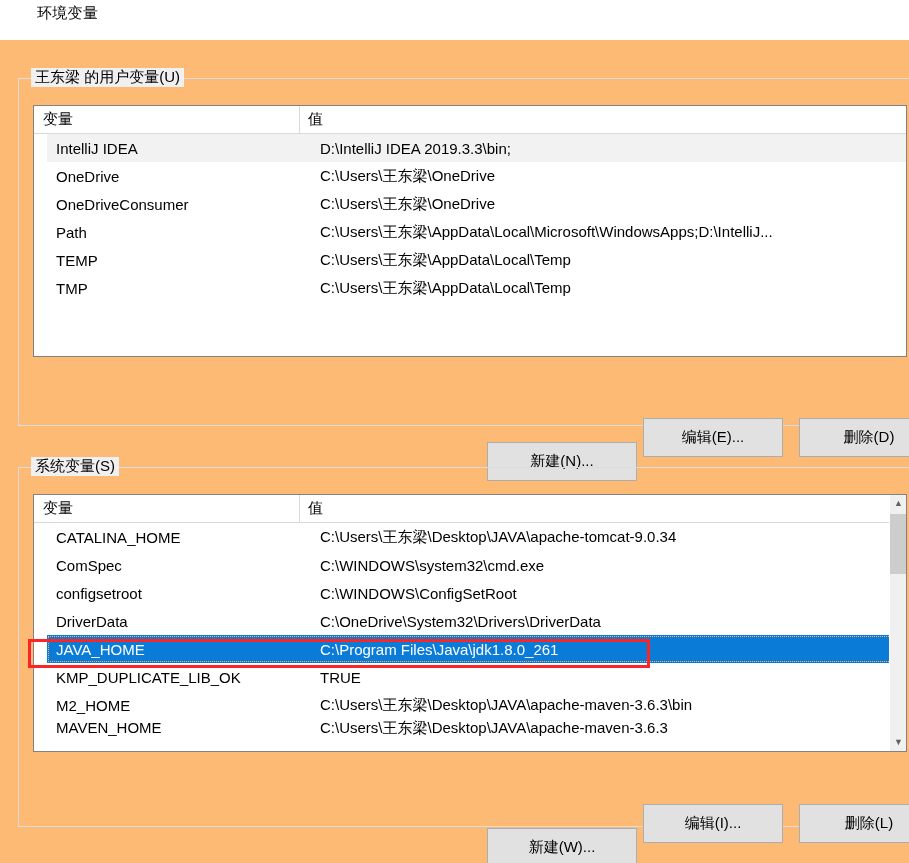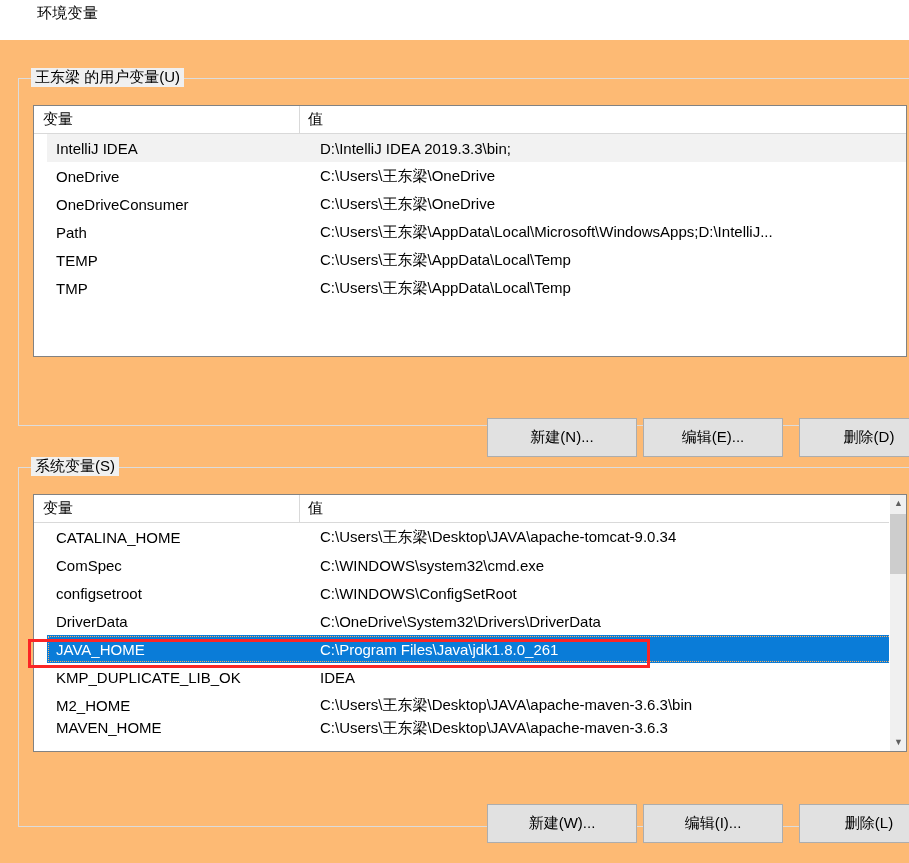--- a/index.html
+++ b/index.html
@@ -159,21 +159,21 @@
     background: #e1e1e1;
     border: 1px solid #adadad;
     font-family: "Liberation Sans", "DejaVu Sans", sans-serif;
     font-size: 15px;
     color: #000000;
     display: flex;
     align-items: center;
     justify-content: center;
     white-space: nowrap;
   }
-  .btn.b1 { left: 0;   width: 150px; }
+  .btn.b1 { left: 0;   width: 150px; margin-top: 24px; }
   .btn.b2 { left: 156px; width: 140px; }
   .btn.b3 { left: 312px; width: 140px; }
 </style>
 </head>
 <body>
 
 <div id="root">
 
   <div class="dialog-title">环境变量</div>
 
@@ -249,21 +249,21 @@
             <div class="lv-row">
               <div class="cell c-name">DriverData</div>
               <div class="cell c-val">C:\OneDrive\System32\Drivers\DriverData</div>
             </div>
             <div class="lv-row selected">
               <div class="cell c-name">JAVA_HOME</div>
               <div class="cell c-val">C:\Program Files\Java\jdk1.8.0_261</div>
             </div>
             <div class="lv-row">
               <div class="cell c-name">KMP_DUPLICATE_LIB_OK</div>
-              <div class="cell c-val">IDEA</div>
+              <div class="cell c-val">TRUE</div>
             </div>
             <div class="lv-row">
               <div class="cell c-name">M2_HOME</div>
               <div class="cell c-val">C:\Users\王东梁\Desktop\JAVA\apache-maven-3.6.3\bin</div>
             </div>
             <div class="lv-row clipped">
               <div class="cell c-name">MAVEN_HOME</div>
               <div class="cell c-val">C:\Users\王东梁\Desktop\JAVA\apache-maven-3.6.3</div>
             </div>
           </div>

